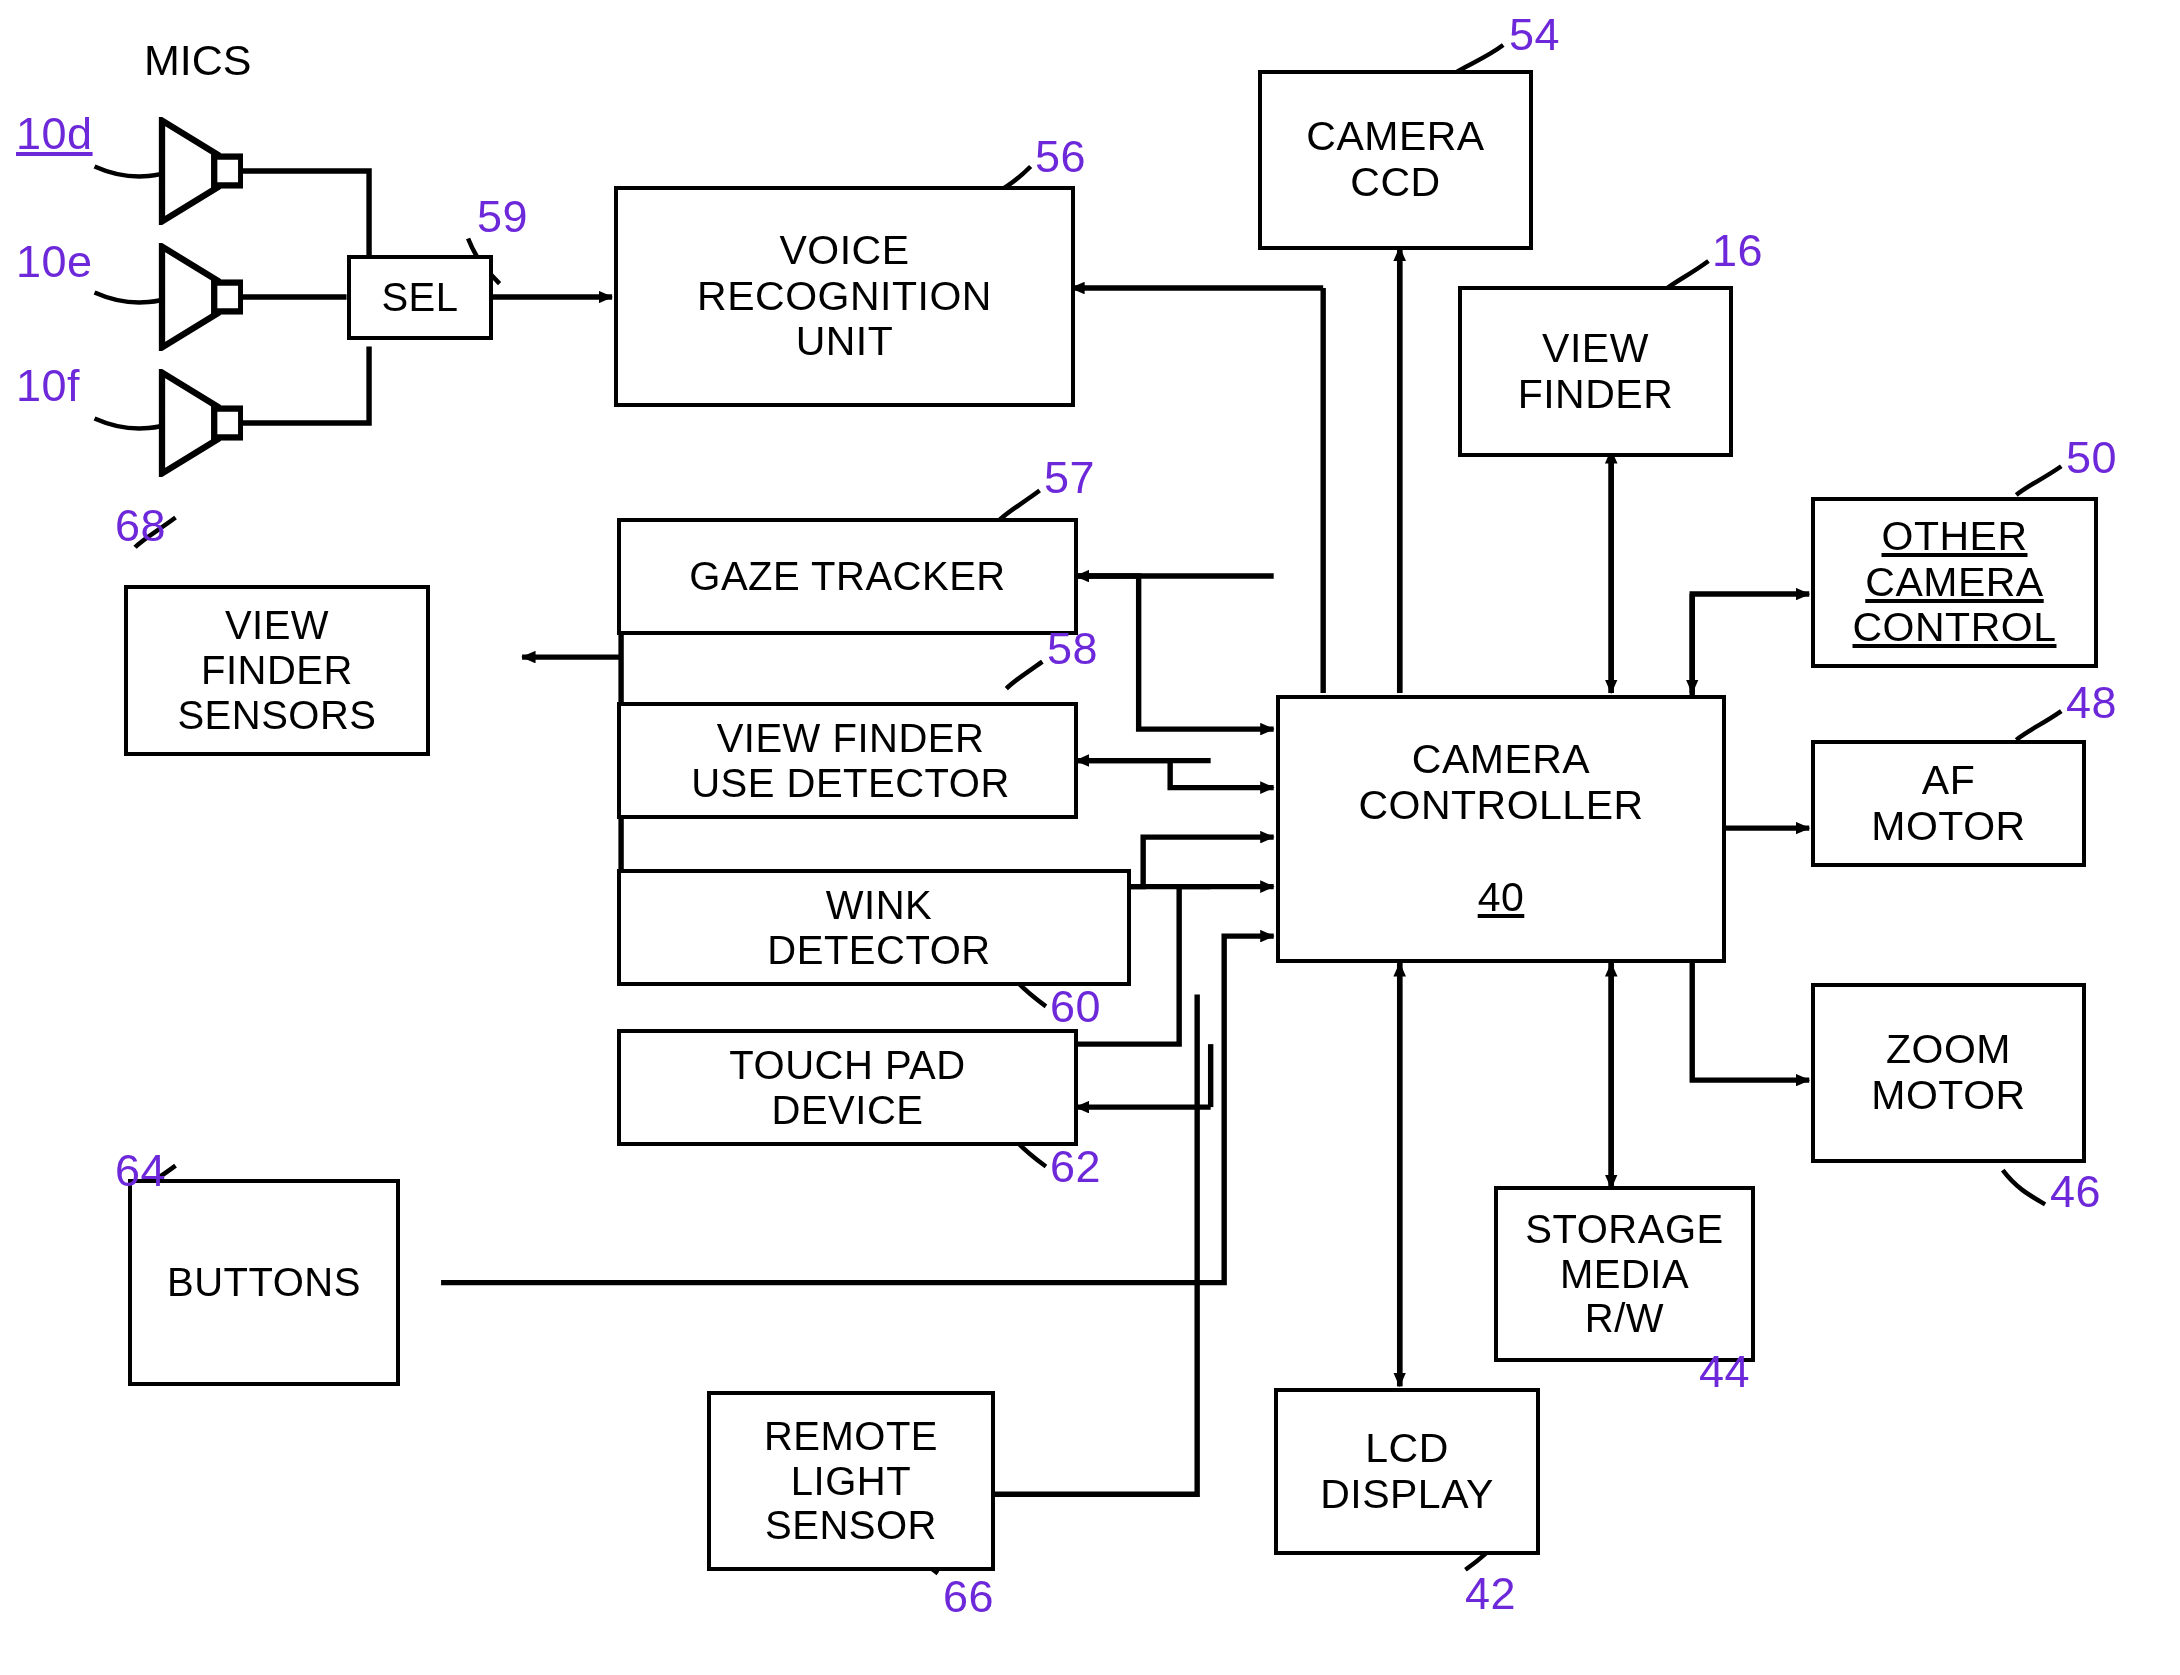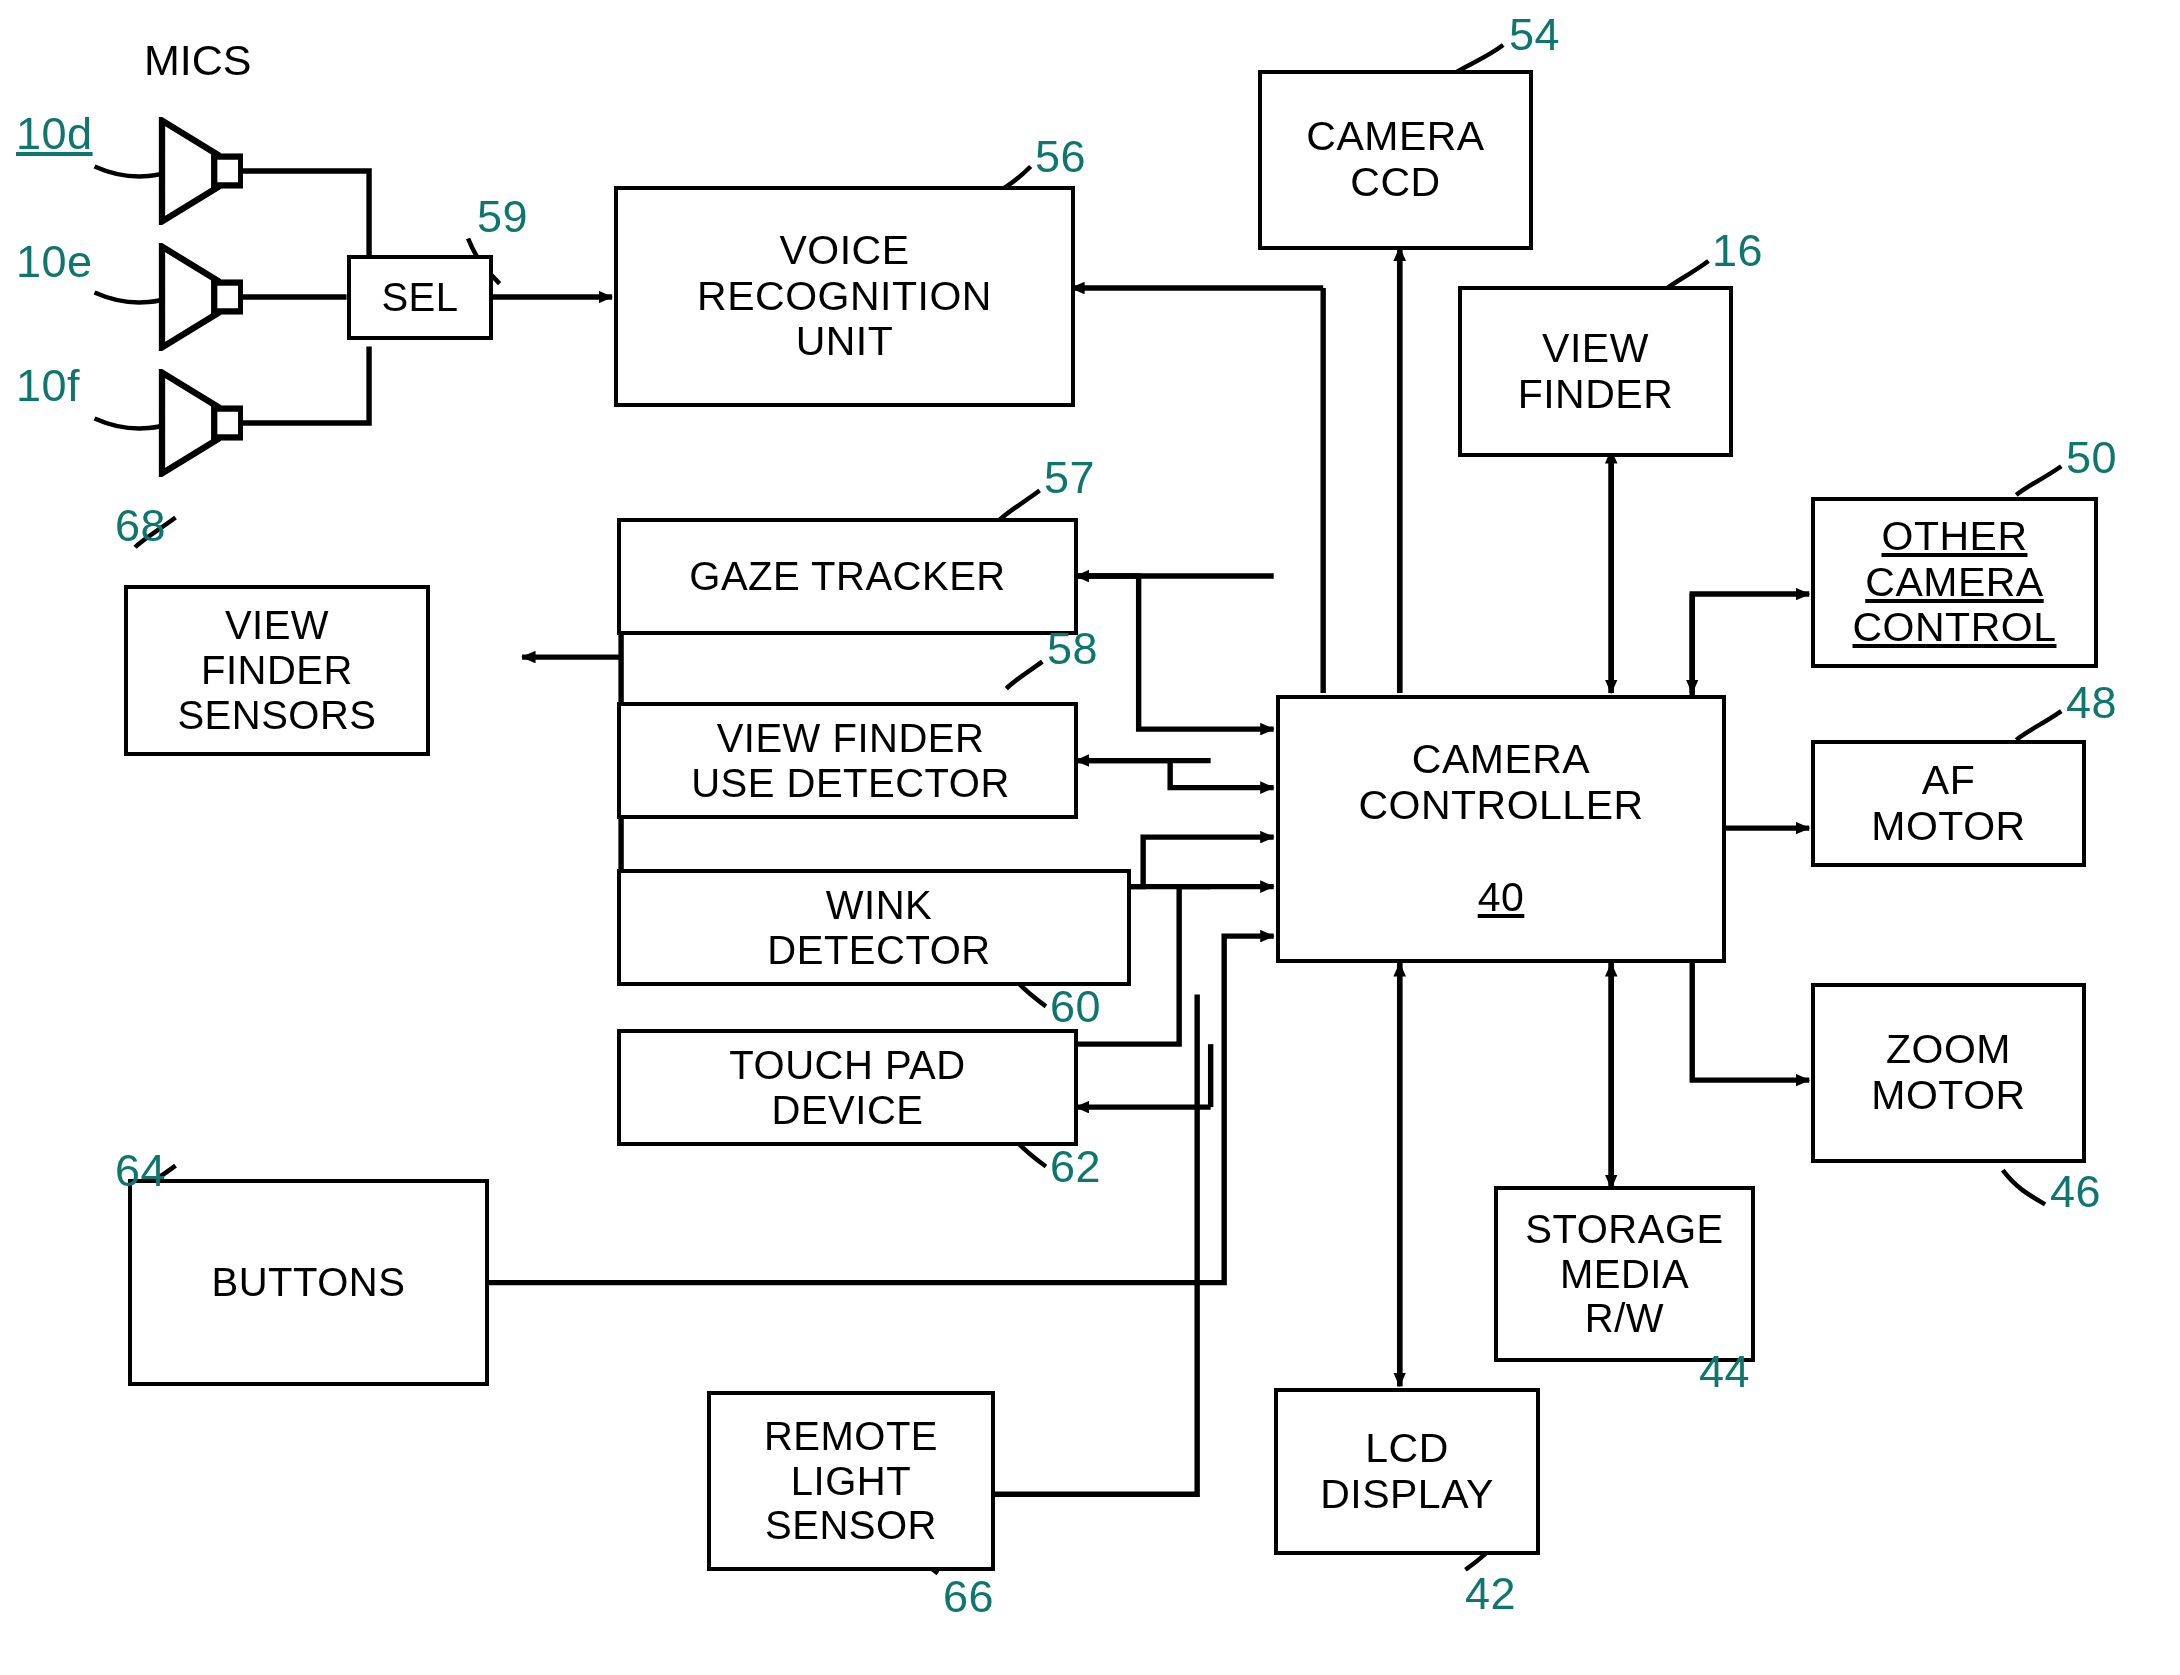--- a/index.html
+++ b/index.html
@@ -33,21 +33,21 @@
     color: #000;
     line-height: 1.12;
     letter-spacing: 0.5px;
   }
   .node .lbl { display: block; padding: 0 5.4px; }
   .f-lg { font-size: 41px; }
   .f-md { font-size: 40px; }
   .refnum {
     position: absolute;
     font-size: 45px;
-    color: #0f766e;
+    color: #6d28d9;
     white-space: nowrap;
     letter-spacing: 0.5px;
   }
   .mictext {
     position: absolute;
     font-size: 43px;
     color: #000;
     white-space: nowrap;
   }
   .underline40 { text-decoration: underline; }
@@ -256,21 +256,21 @@
 
   <div class="node f-md" style="left:124px; top:585px; width:306px; height:171px;">
     <span class="lbl">
       <span>VIEW</span><br>
       <span>FINDER</span><br>
       <span>SENSORS</span>
     </span>
   </div>
   <div class="refnum" style="left:115px; top:500px;">68</div>
 
-  <div class="node f-md" style="left:128px; top:1179px; width:361px; height:207px;">
+  <div class="node f-md" style="left:128px; top:1179px; width:272px; height:207px;">
     <span class="lbl">BUTTONS</span>
   </div>
   <div class="refnum" style="left:115px; top:1145px;">64</div>
 
   <div class="node f-md" style="left:707px; top:1391px; width:288px; height:180px;">
     <span class="lbl">
       <span>REMOTE</span><br>
       <span>LIGHT</span><br>
       <span>SENSOR</span>
     </span>

